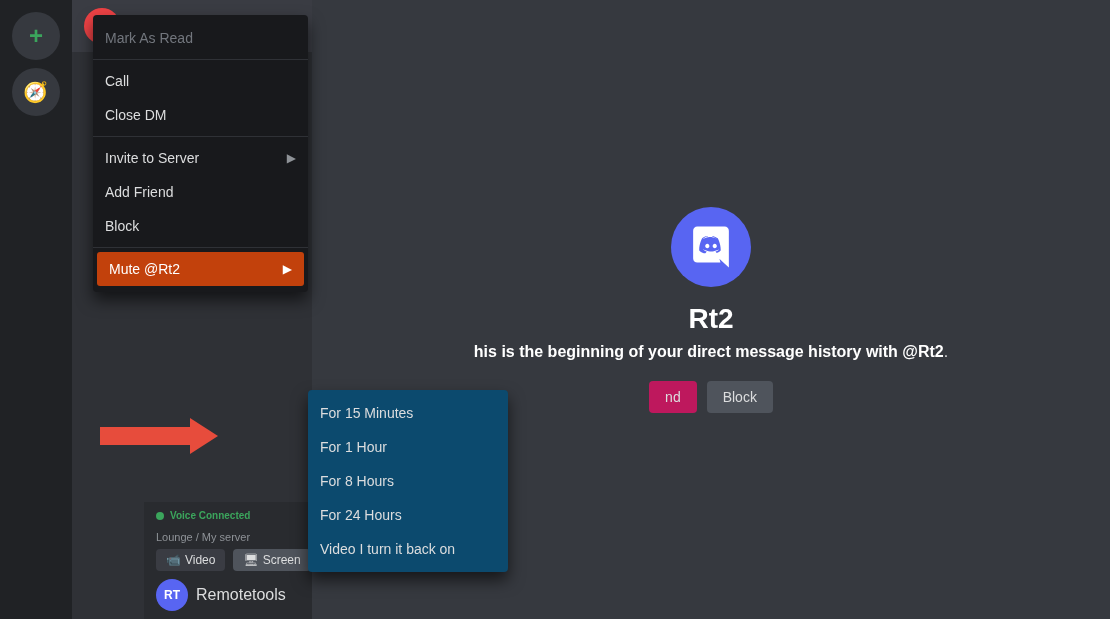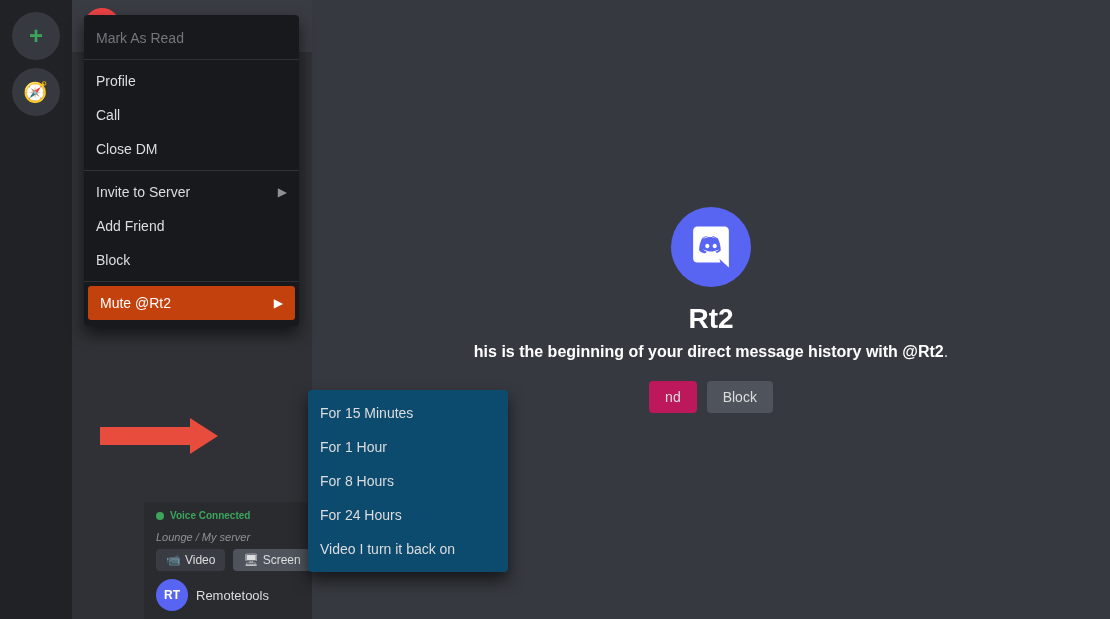--- a/index.html
+++ b/index.html
@@ -94,21 +94,20 @@
       background: #3ba55c;
     }
     .voice-label {
       color: #3ba55c;
       font-size: 10px;
       font-weight: 600;
     }
     .voice-channel {
       color: #8e9297;
       font-size: 11px;
-      font-style: italic;
     }
     .voice-controls {
       display: flex;
       gap: 8px;
       margin-top: 4px;
     }
     .voice-btn {
       background: #3a3c43;
       border: none;
       border-radius: 4px;
@@ -180,21 +179,21 @@
       cursor: pointer;
       font-size: 14px;
     }
     .dm-action-btn.block {
       background: #4f545c;
     }
 
     
     .context-menu {
       position: absolute;
-      left: 84px;
+      left: 93px;
       top: 15px;
       width: 215px;
       background: #18191c;
       border-radius: 4px;
       padding: 6px 0;
       z-index: 100;
       box-shadow: 0 8px 16px rgba(0,0,0,0.6);
     }
     .ctx-item {
       padding: 9px 12px;
@@ -320,21 +319,21 @@
         <span>Video</span>
       </button>
       <button class="voice-btn screen">
         <span>🖥</span>
         <span>Screen</span>
       </button>
     </div>
     
     <div style="display:flex;align-items:center;gap:8px;margin-top:8px;">
       <div style="width:32px;height:32px;border-radius:50%;background:#5865f2;display:flex;align-items:center;justify-content:center;color:white;font-size:12px;font-weight:bold;">RT</div>
-      <span style="color:#dcddde;font-size:13px;">Remotetools</span>
+      <span style="color:#dcddde;font-size:16px;">Remotetools</span>
     </div>
   </div>
 </div>
 
 <div class="chat-area">
   <div class="discord-logo-big">
     <svg viewBox="0 0 245 240">
       <path d="M104.4 103.9c-5.7 0-10.2 5-10.2 11.1s4.6 11.1 10.2 11.1c5.7 0 10.2-5 10.2-11.1.1-6.1-4.5-11.1-10.2-11.1zm36.5 0c-5.7 0-10.2 5-10.2 11.1s4.6 11.1 10.2 11.1c5.7 0 10.2-5 10.2-11.1s-4.5-11.1-10.2-11.1z"></path>
       <path d="M189.5 20h-134C44.2 20 35 29.2 35 40.6v135.2c0 11.4 9.2 20.6 20.5 20.6h113.4l-5.3-18.5 12.8 11.9 12.1 11.2 21.5 19V40.6c0-11.4-9.2-20.6-20.5-20.6zm-38.6 130.6s-3.6-4.3-6.6-8.1c13.1-3.7 18.1-11.9 18.1-11.9-4.1 2.7-8 4.6-11.5 5.9-5 2.1-9.8 3.5-14.5 4.3-9.6 1.8-18.4 1.3-25.9-.1-5.7-1.1-10.6-2.7-14.7-4.3-2.3-.9-4.8-2-7.3-3.4-.3-.2-.6-.3-.9-.5-.2-.1-.3-.2-.4-.3-1.8-1-2.8-1.7-2.8-1.7s4.8 8 17.5 11.8c-3 3.8-6.7 8.3-6.7 8.3-22.1-.7-30.5-15.2-30.5-15.2 0-32.2 14.4-58.3 14.4-58.3 14.4-10.8 28.1-10.5 28.1-10.5l1 1.2c-18 5.2-26.3 13.1-26.3 13.1s2.2-1.2 5.9-2.9c10.7-4.7 19.2-6 22.7-6.3.6-.1 1.1-.2 1.7-.2 6.1-.8 13-.1 20.2 1.7.2 0 .4.1.6.1 5.7 1.5 11.8 4 18.2 7.8 0 0-7.9-7.5-24.9-12.7l1.4-1.6s13.7-.3 28.1 10.5c0 0 14.4 26.1 14.4 58.3 0 0-8.5 14.5-30.6 15.2z"></path>
     </svg>
@@ -355,23 +354,20 @@
   </div>
 </div>
 
 <div class="context-menu">
 
   <div class="ctx-item disabled">
     <span>Mark As Read</span>
   </div>
   <div class="ctx-separator"></div>
 
-  <div class="ctx-item">
-    <span>Profile</span>
-  </div>
 
   <div class="ctx-item">
     <span>Call</span>
   </div>
 
 
   <div class="ctx-item">
     <span>Close DM</span>
   </div>
   <div class="ctx-separator"></div>

